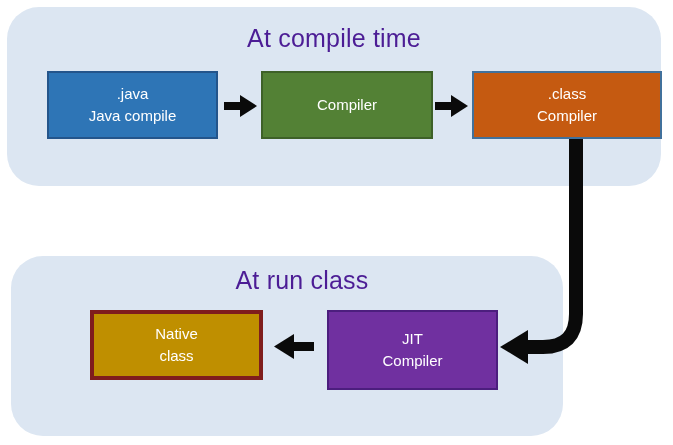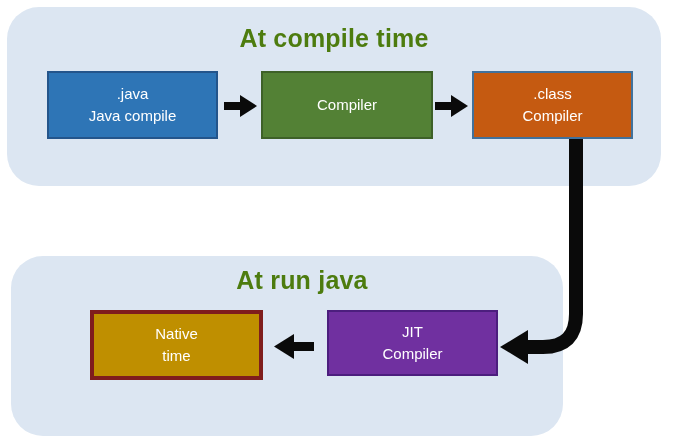--- a/index.html
+++ b/index.html
@@ -15,81 +15,81 @@
     position: absolute;
     background: #dce6f2;
     border-radius: 32px;
   }
   #sec-compile { left: 7px;  top: 7px;   width: 654px; height: 179px; }
   #sec-run     { left: 11px; top: 256px; width: 552px; height: 180px; }
   .section-title {
     margin: 0;
     text-align: center;
     font-size: 25px;
-    font-weight: bold;
-    color: #4d7c0f;
+    font-weight: normal;
+    color: #4c1d95;
     letter-spacing: 0.2px;
   }
   #sec-compile .section-title { margin-top: 17px; }
   #sec-run .section-title { margin-top: 10px; position: relative; left: 15px; }
 
   .box {
     position: absolute;
     box-sizing: border-box;
     display: flex;
     flex-direction: column;
     align-items: center;
     justify-content: center;
     color: #ffffff;
     font-size: 15px;
     line-height: 22px;
     text-align: center;
   }
   #box-java     { left: 47px;  top: 71px;  width: 171px; height: 68px; background: #2e75b6; border: 2px solid #24558b; }
   #box-compiler { left: 261px; top: 71px;  width: 172px; height: 68px; background: #538135; border: 2px solid #3e6128; }
-  #box-bytecode { left: 472px; top: 71px;  width: 161px; height: 68px; background: #c55a11; border: 2px solid #41719c; }
+  #box-bytecode { left: 472px; top: 71px;  width: 190px; height: 68px; background: #c55a11; border: 2px solid #41719c; }
   #box-native   { left: 90px;  top: 310px; width: 173px; height: 70px; background: #bf8f00; border: 4px solid #7f1d1d; }
-  #box-jit      { left: 327px; top: 310px; width: 171px; height: 66px; background: #7030a0; border: 2px solid #4c1e7e; }
+  #box-jit      { left: 327px; top: 310px; width: 171px; height: 80px; background: #7030a0; border: 2px solid #4c1e7e; }
 
   .arrow { position: absolute; display: block; }
   #arrow-1 { left: 224px; top: 95px; }
   #arrow-2 { left: 435px; top: 95px; }
   #arrow-3 { left: 273px; top: 333px; }
   #arrow-curved { left: 0; top: 0; pointer-events: none; }
 </style>
 </head>
 <body>
 
 <div class="canvas">
 
   <div class="section" id="sec-compile">
     <h2 class="section-title">At compile time</h2>
   </div>
 
   <div class="section" id="sec-run">
-    <h2 class="section-title">At run java</h2>
+    <h2 class="section-title">At run class</h2>
   </div>
 
   <div class="box" id="box-java">
     <span>.java</span>
     <span>Java compile</span>
   </div>
 
   <div class="box" id="box-compiler">
     <span>Compiler</span>
   </div>
 
   <div class="box" id="box-bytecode">
     <span>.class</span>
     <span>Compiler</span>
   </div>
 
   <div class="box" id="box-native">
     <span>Native</span>
-    <span>time</span>
+    <span>class</span>
   </div>
 
   <div class="box" id="box-jit">
     <span>JIT</span>
     <span>Compiler</span>
   </div>
 
   <svg class="arrow" id="arrow-1" width="34" height="22" viewBox="0 0 34 22" aria-hidden="true">
     <rect x="0" y="7" width="17" height="8" fill="#0a0a0a"></rect>
     <polygon points="16,0 33,11 16,22" fill="#0a0a0a"></polygon>

